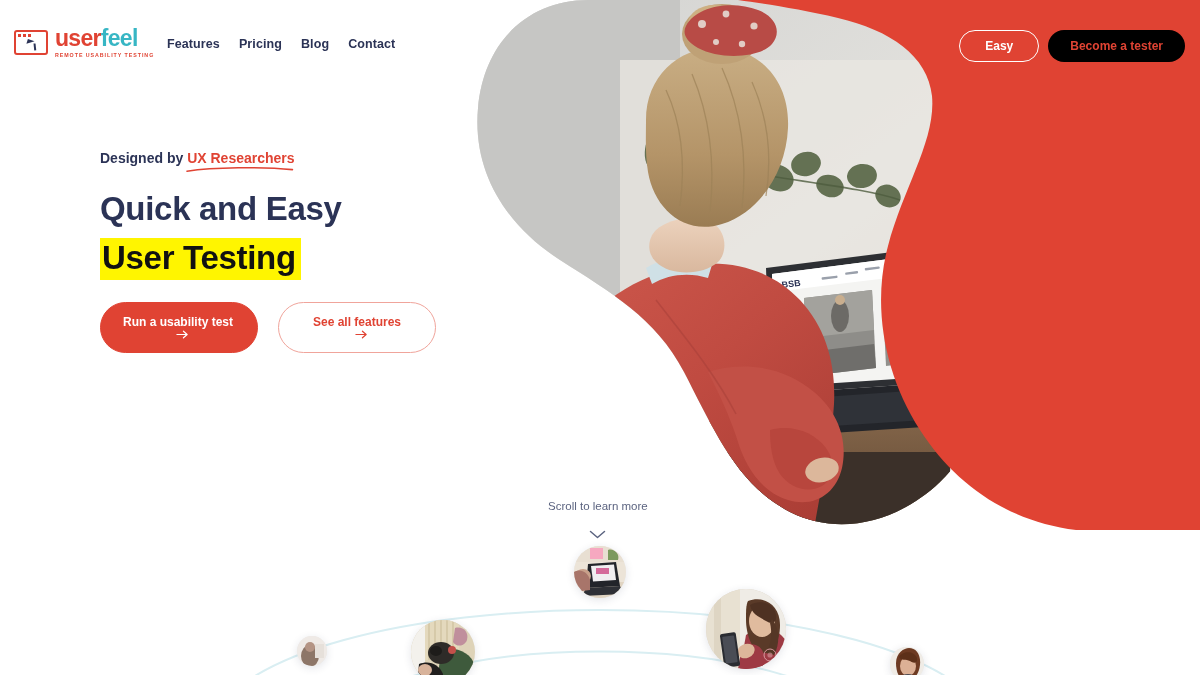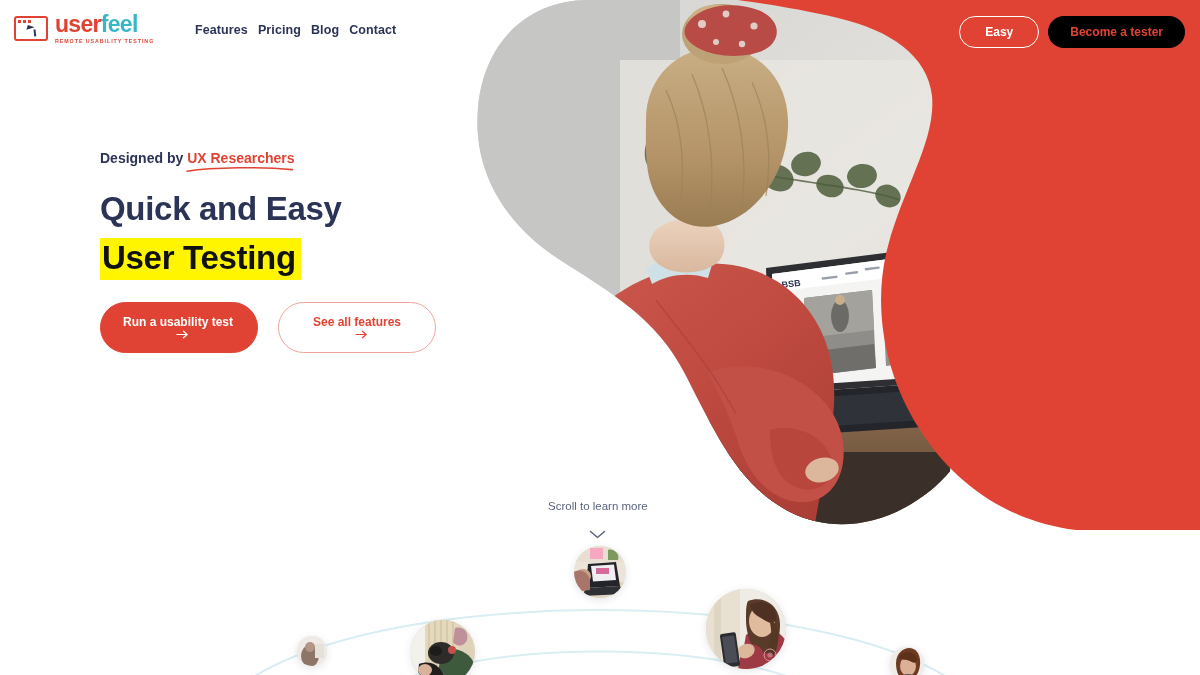--- a/index.html
+++ b/index.html
@@ -18,21 +18,21 @@
   .hero-visual {
     position:absolute; top:0; right:0;
     width:730px; height:530px;
     z-index:1;
     pointer-events:none;
   }
   .hero-visual svg { display:block; width:100%; height:100%; }
 
   
   .header {
-    position:absolute; top:0; left:0; right:0; height:60px;
+    position:absolute; top:14px; left:0; right:0; height:60px;
     display:flex; align-items:center;
     z-index:40;
     padding-left:33px;
   }
 
   .logo-wrap {
     position:absolute; left:14px; top:13px;
     display:flex; align-items:center; gap:7px;
     cursor:pointer;
   }
@@ -65,21 +65,21 @@
   }
   .logo-text { display:flex; flex-direction:column; line-height:1; }
   .logo-word { font-size:23px; font-weight:bold; letter-spacing:-0.7px; }
   .logo-user { color:#e04333; }
   .logo-feel { color:#37b6c4; }
   .logo-tag {
     font-size:5.3px; letter-spacing:0.95px; color:#e04333;
     font-weight:bold; margin-top:3px; white-space:nowrap;
   }
 
-  .nav { position:absolute; left:167px; top:23px; display:flex; gap:10px;margin-left:28px; }
+  .nav { position:absolute; left:167px; top:23px; display:flex; gap:19px; }
   .nav-item {
     font-size:12.5px; color:#2b3356; font-weight:600;
     cursor:pointer; letter-spacing:0.1px; white-space:nowrap;
   }
 
   .header-actions {
     position:absolute; right:15px; top:16px;
     display:flex; align-items:center; gap:9px;
   }
   .btn-login {

